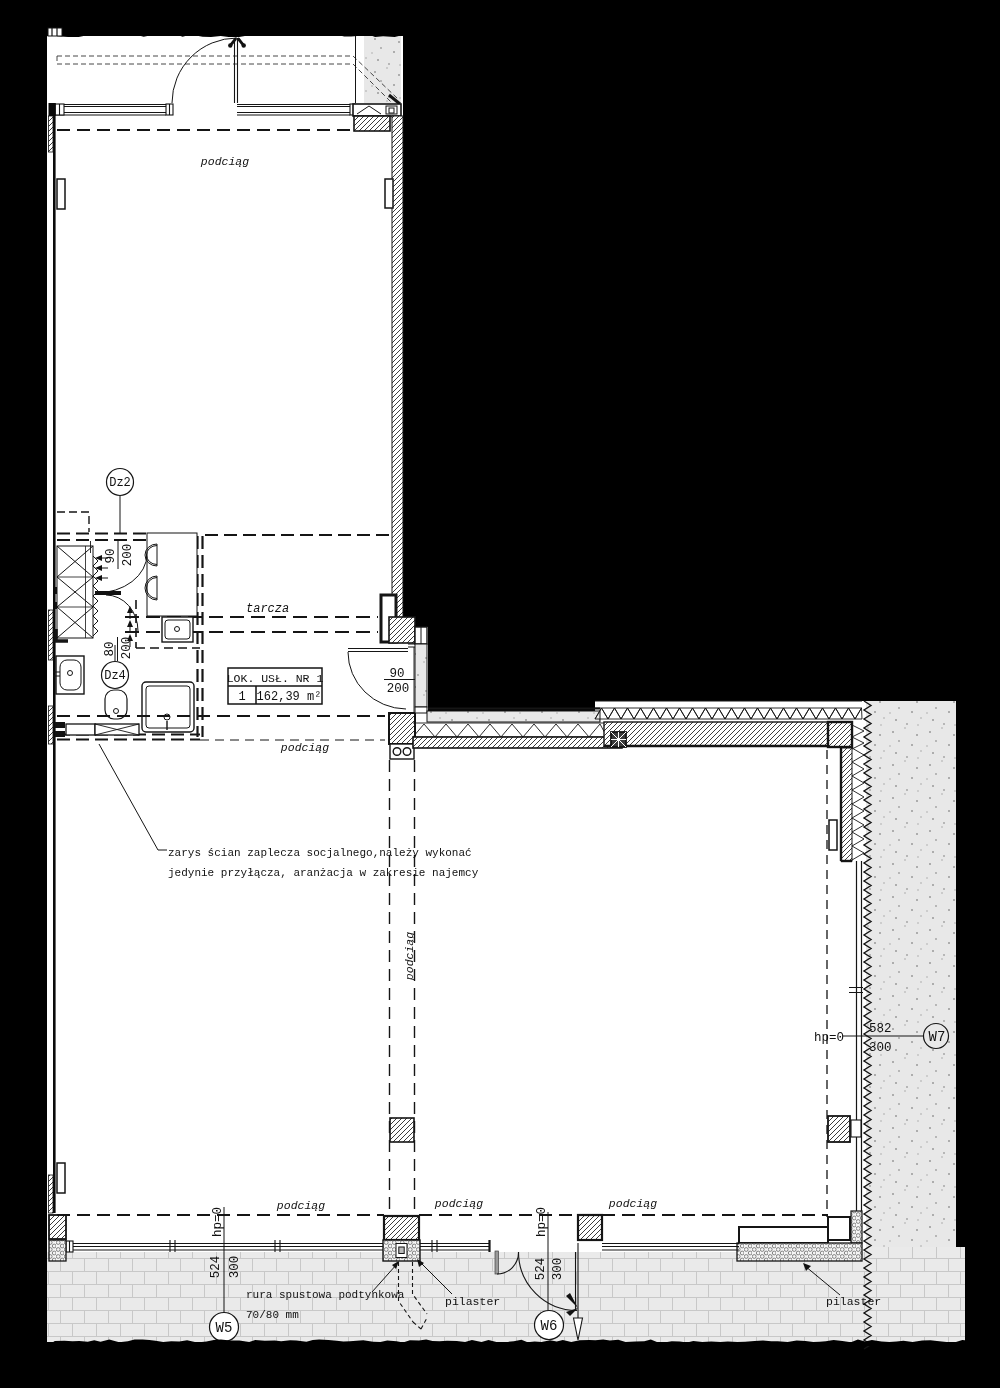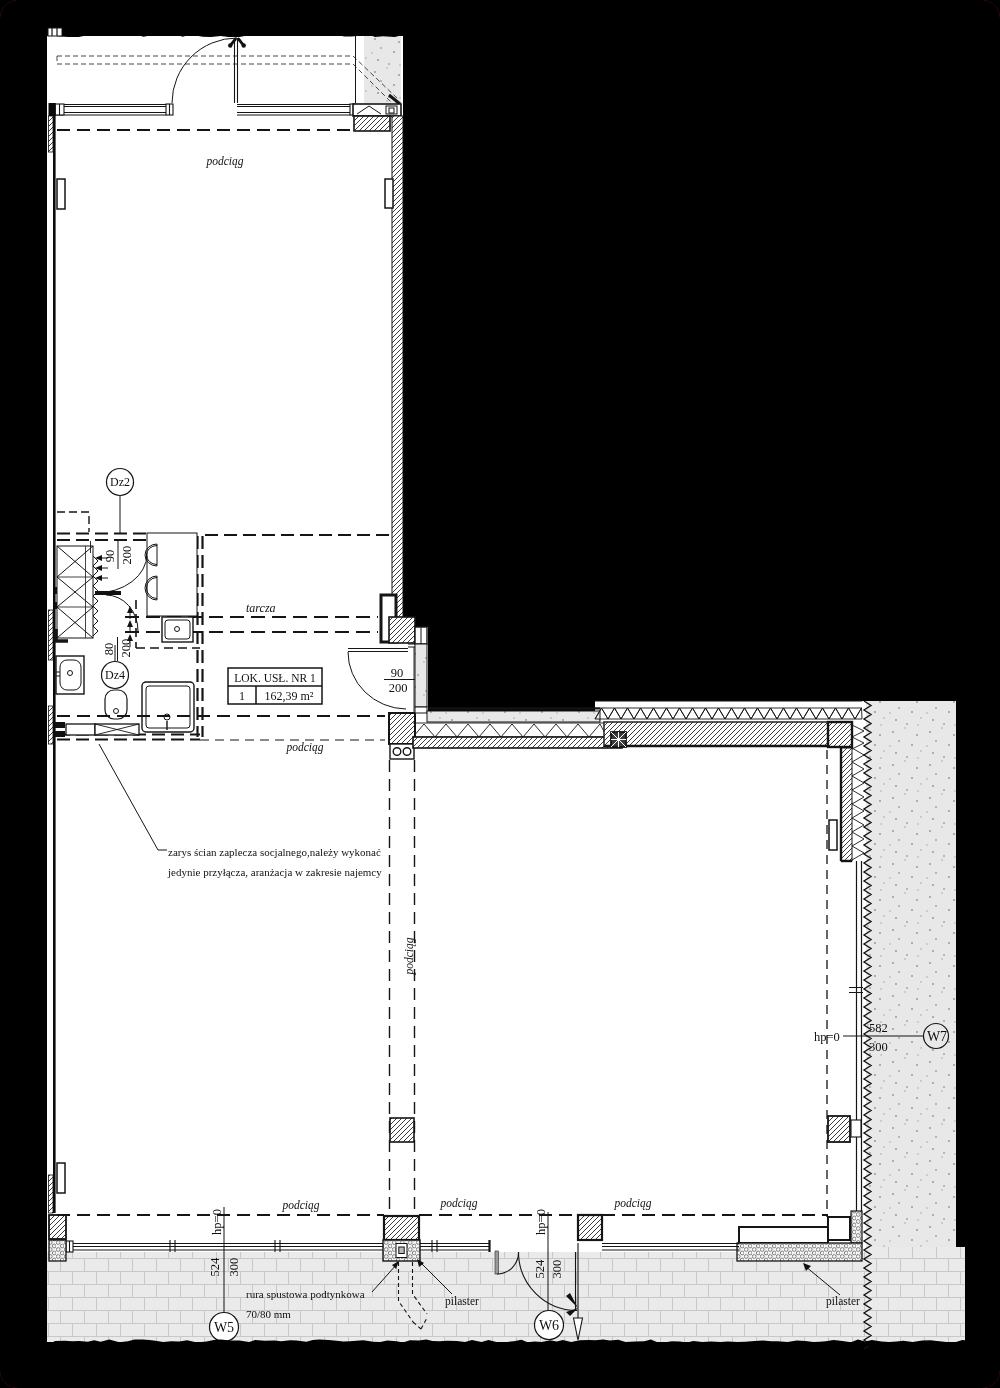--- a/index.html
+++ b/index.html
@@ -1,17 +1,17 @@
 <!DOCTYPE html>
 <html><head>
 <meta charset="utf-8">
 <style>
   html,body{margin:0;padding:0;background:#000;}
   .page{position:relative;width:1000px;height:1388px;background:#be185d;overflow:hidden;
-        font-family:Liberation Serif, serif;border-radius:18px;}
+        font-family:Liberation Mono, monospace;}
   svg{position:absolute;left:0;top:0;}
   text{fill:#111;}
 </style>
 </head>
 <body>
 <div class="page">
 <svg width="1000" height="1388" viewBox="0 0 1000 1388">
 <defs>
   <pattern id="h4" width="5" height="5" patternUnits="userSpaceOnUse">
     <rect width="5" height="5" fill="#fff"></rect>

